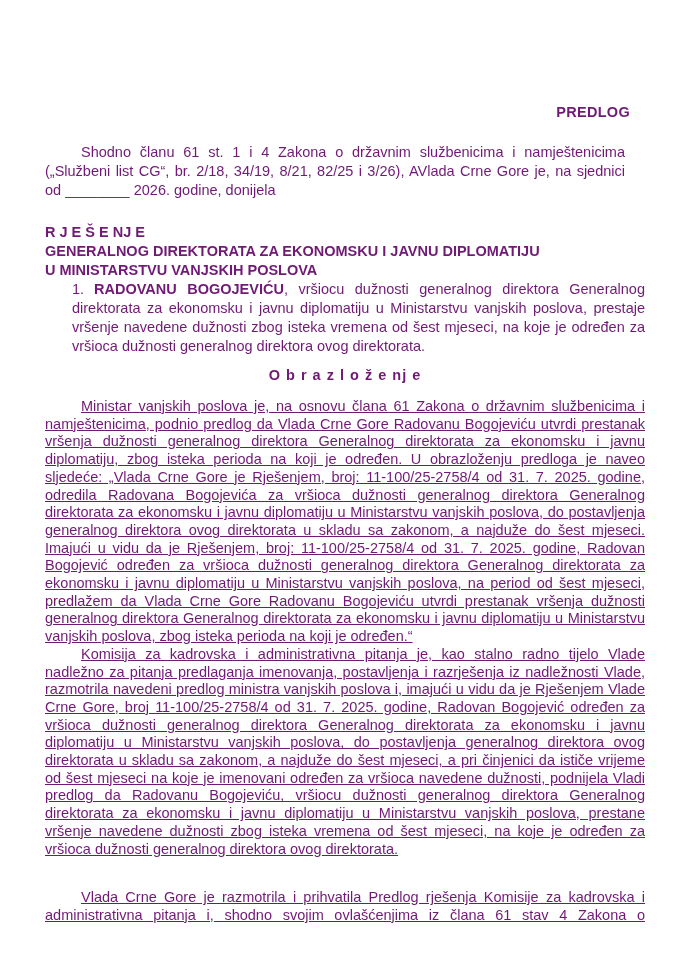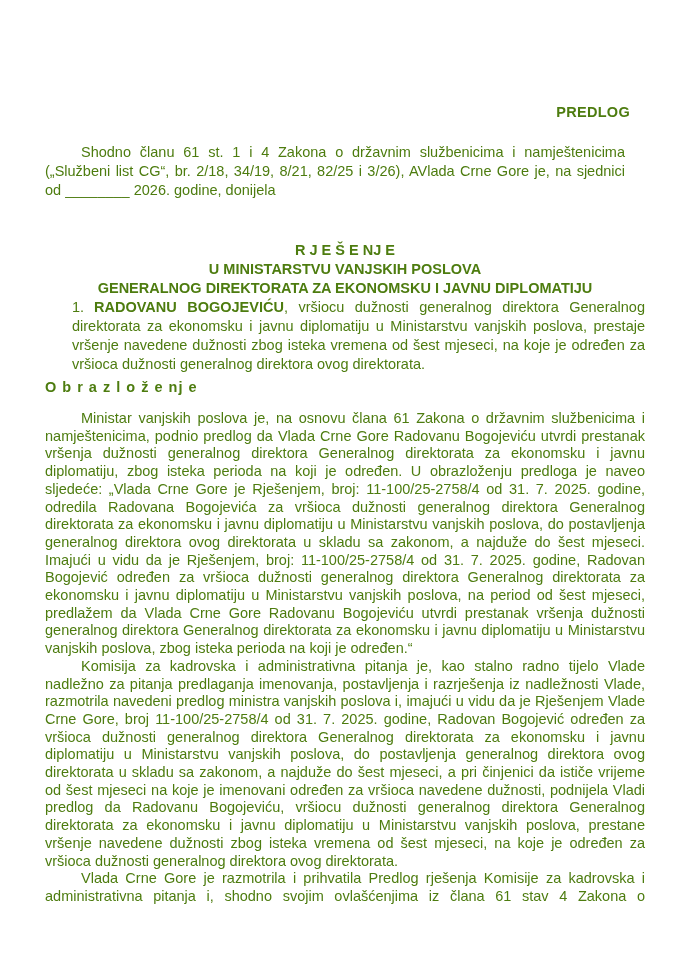--- a/index.html
+++ b/index.html
@@ -6,21 +6,21 @@
     margin: 0;
     padding: 0;
     background: #ffffff;
   }
   .page {
     position: relative;
     width: 679px;
     height: 960px;
     margin: 0 auto;
     background: #ffffff;
-    color: #4d7c0f;
+    color: #701a75;
     font-family: "Liberation Sans", "DejaVu Sans", sans-serif;
     font-size: 14.5px;
     line-height: 19px;
     box-sizing: border-box;
     padding: 103px 34px 0 45px;
     overflow: hidden;
     -webkit-font-smoothing: antialiased;
   }
   .tag-row {
     text-align: right;
@@ -28,71 +28,73 @@
     font-weight: bold;
     letter-spacing: 0.3px;
   }
   .intro {
     margin: 21px 0 0 0;
     padding-right: 20px;
     text-align: justify;
     text-indent: 36px;
   }
   .title-block {
-    margin-top: 41px;
-    text-align: center;
+    margin-top: 23px;
+    text-align: left;
     font-weight: bold;
   }
   .title-line { white-space: nowrap; }
   .list {
     padding-left: 27px;
   }
   .list-item {
     text-align: justify;
   }
   .num {
     display: inline-block;
     width: 22px;
     text-indent: 0;
   }
   .section-heading {
-    margin-top: 4px;
-    text-align: left;
+    margin-top: 10px;
+    text-align: center;
     font-weight: bold;
     letter-spacing: 1px;
   }
   .paras {
     margin-top: 13px;
     line-height: 17.7px;
   }
   .para {
     margin: 0;
     text-align: justify;
     text-indent: 36px;
+    text-decoration: underline;
   }
   .para.justify-last {
     text-align-last: justify;
+    margin-top: 31px;
   }
   .bold { font-weight: bold; }
 </style>
 </head>
 <body>
 
 <div class="page">
 
   <div class="tag-row">
     <span>PREDLOG</span>
   </div>
 
   <p class="intro">Shodno članu 61 st. 1 i 4 Zakona o državnim službenicima i namještenicima („Službeni list CG“, br. 2/18, 34/19, 8/21, 82/25 i 3/26), AVlada Crne Gore je, na sjednici od ________ 2026. godine, donijela</p>
 
   <div class="title-block">
     <div class="title-line">R J E Š E NJ E</div>
+    <div class="title-line">GENERALNOG DIREKTORATA ZA EKONOMSKU I JAVNU DIPLOMATIJU</div>
     <div class="title-line">U MINISTARSTVU VANJSKIH POSLOVA</div>
-    <div class="title-line">GENERALNOG DIREKTORATA ZA EKONOMSKU I JAVNU DIPLOMATIJU</div>
   </div>
 
   <div class="list">
     <div class="list-item"><span class="num">1.</span><span class="bold">RADOVANU BOGOJEVIĆU</span><span>, vršiocu dužnosti generalnog direktora Generalnog direktorata za ekonomsku i javnu diplomatiju u Ministarstvu vanjskih poslova, prestaje vršenje navedene dužnosti zbog isteka vremena od šest mjeseci, na koje je određen za vršioca dužnosti generalnog direktora ovog direktorata.</span></div>
   </div>
 
   <div class="section-heading">O b r a z l o ž e nj e</div>
 
   <div class="paras">
     <p class="para">Ministar vanjskih poslova je, na osnovu člana 61 Zakona o državnim službenicima i namještenicima, podnio predlog da Vlada Crne Gore Radovanu Bogojeviću utvrdi prestanak vršenja dužnosti generalnog direktora Generalnog direktorata za ekonomsku i javnu diplomatiju, zbog isteka perioda na koji je određen. U obrazloženju predloga je naveo sljedeće: „Vlada Crne Gore je Rješenjem, broj: 11-100/25-2758/4 od 31. 7. 2025. godine, odredila Radovana Bogojevića za vršioca dužnosti generalnog direktora Generalnog direktorata za ekonomsku i javnu diplomatiju u Ministarstvu vanjskih poslova, do postavljenja generalnog direktora ovog direktorata u skladu sa zakonom, a najduže do šest mjeseci. Imajući u vidu da je Rješenjem, broj: 11-100/25-2758/4 od 31. 7. 2025. godine, Radovan Bogojević određen za vršioca dužnosti generalnog direktora Generalnog direktorata za ekonomsku i javnu diplomatiju u Ministarstvu vanjskih poslova, na period od šest mjeseci, predlažem da Vlada Crne Gore Radovanu Bogojeviću utvrdi prestanak vršenja dužnosti generalnog direktora Generalnog direktorata za ekonomsku i javnu diplomatiju u Ministarstvu vanjskih poslova, zbog isteka perioda na koji je određen.“</p>

